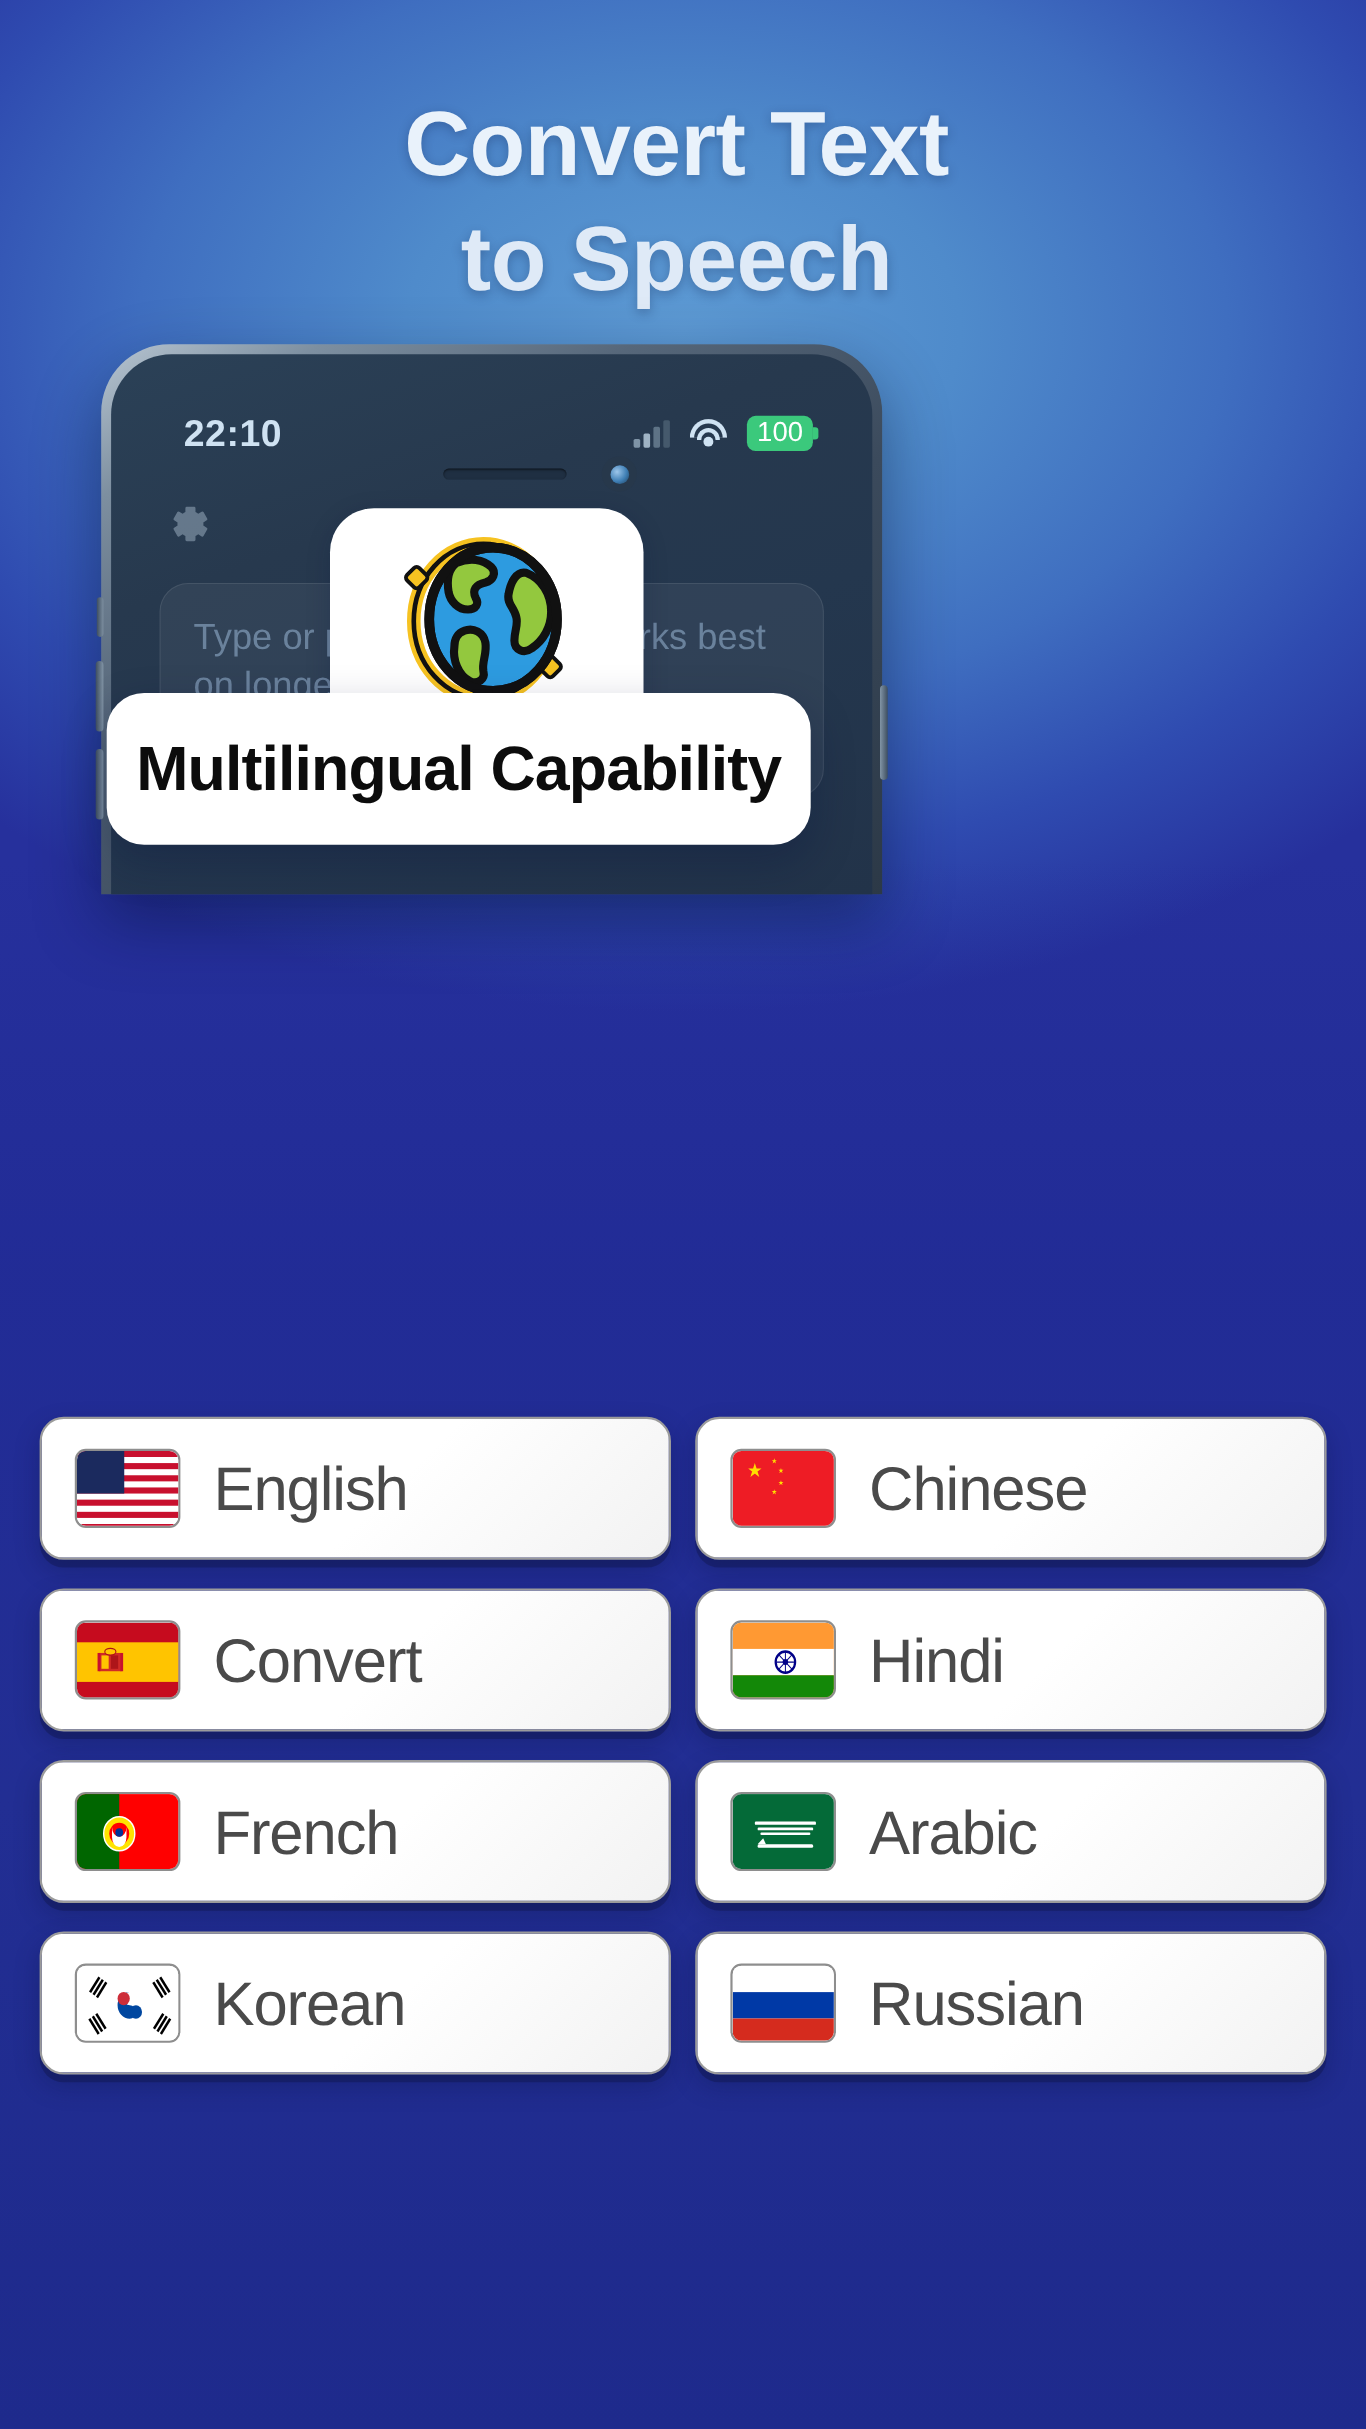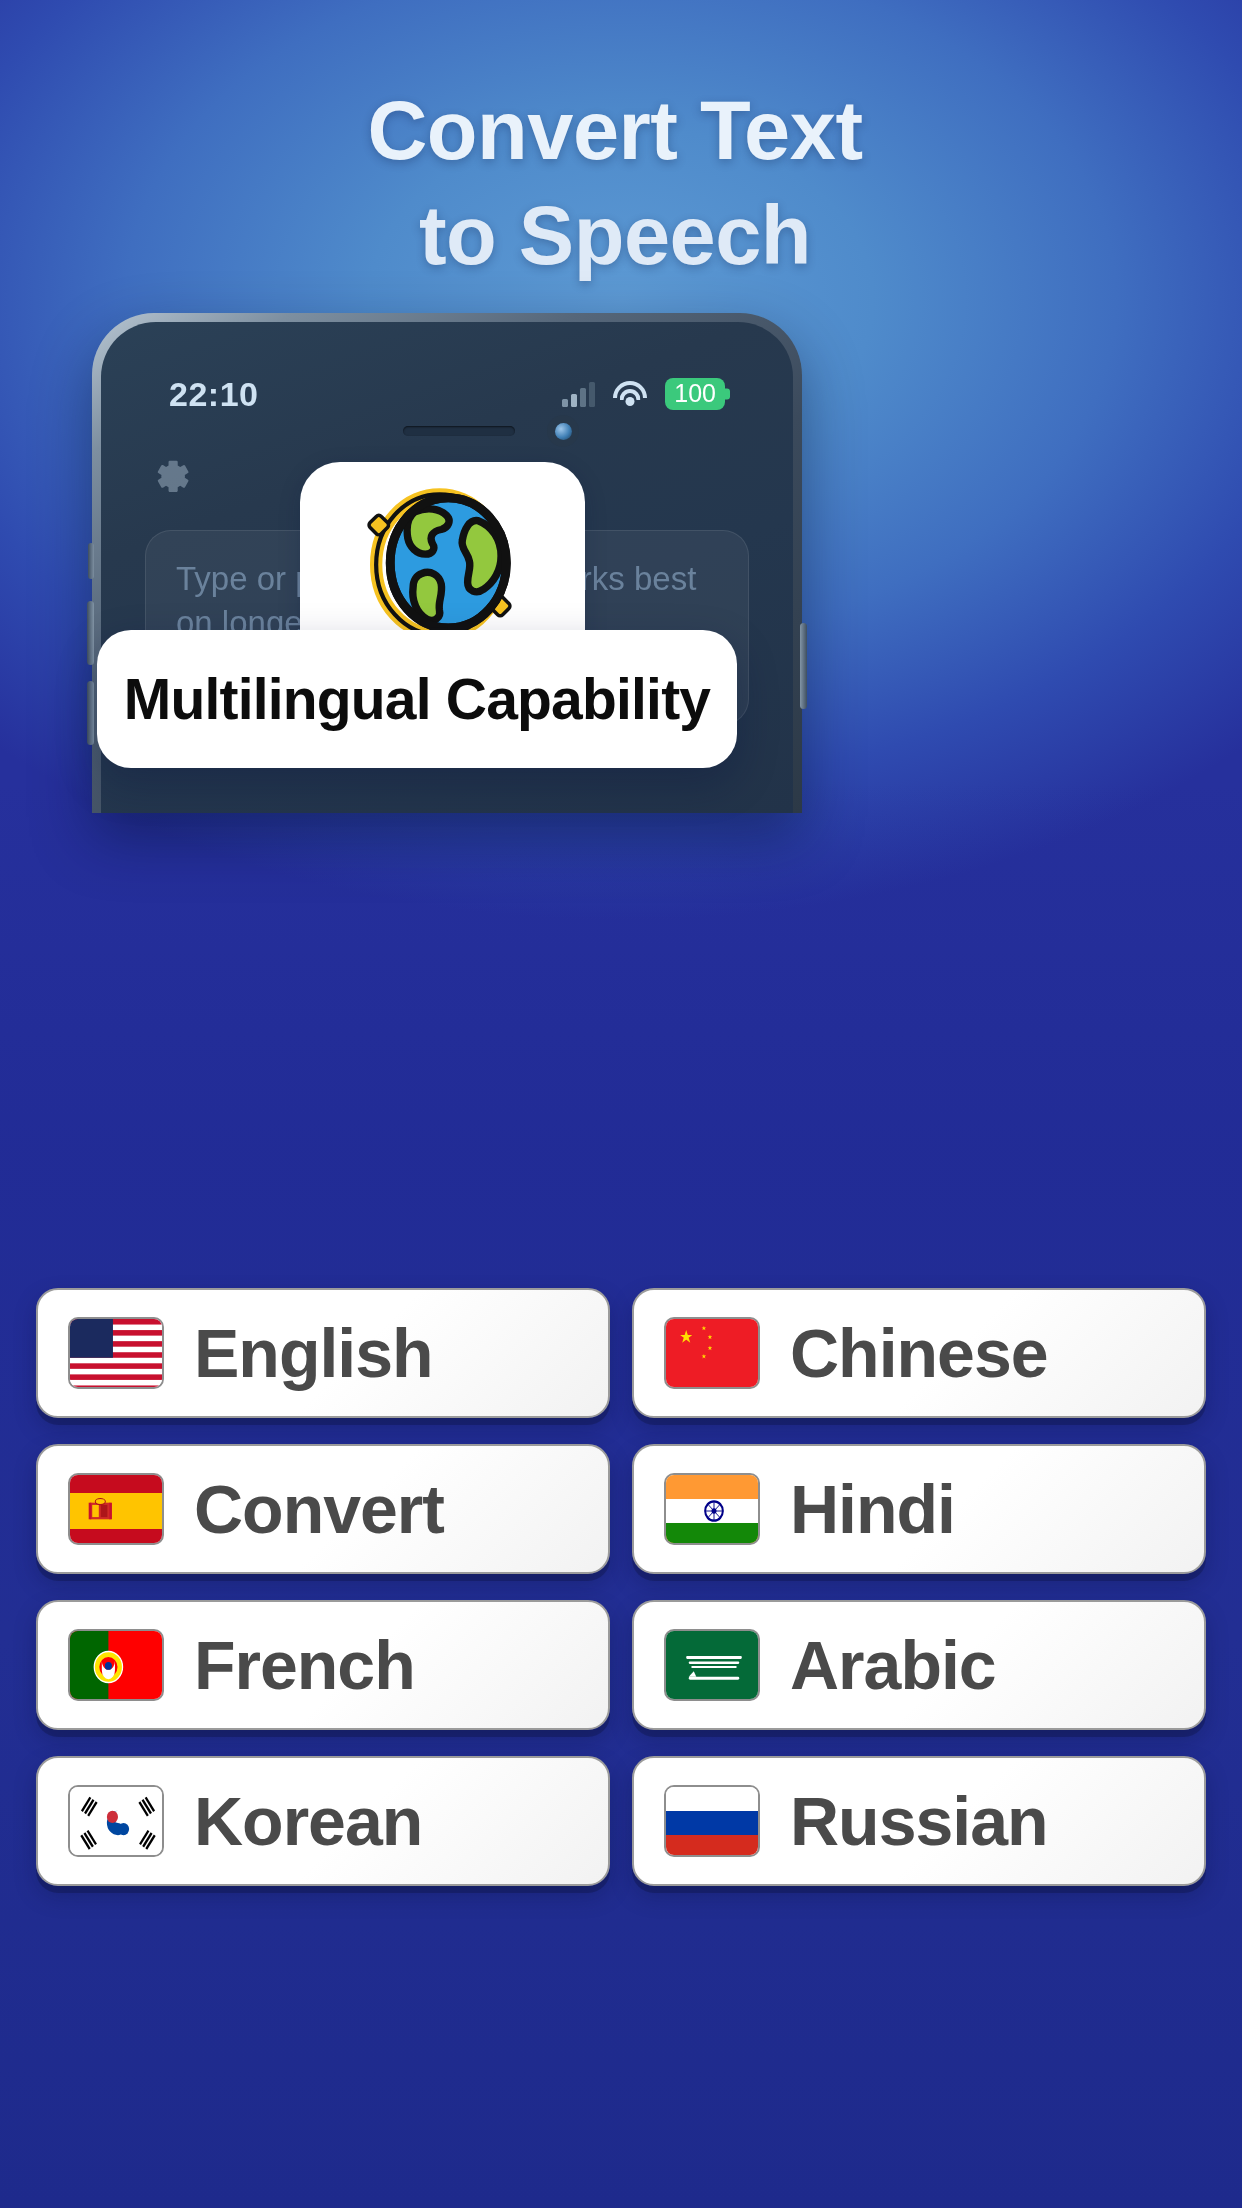--- a/index.html
+++ b/index.html
@@ -53,23 +53,23 @@
     background:linear-gradient(160deg,#2b4157 0%,#27394e 32%,#24374e 60%,#223349 100%);
     overflow:hidden;
   }
   #btn-left-1{position:absolute;left:-4px;top:230px;width:6px;height:36px;border-radius:3px;background:linear-gradient(90deg,#3e4e60,#7d8fa0);}
   #btn-left-2{position:absolute;left:-5px;top:288px;width:7px;height:64px;border-radius:4px;background:linear-gradient(90deg,#3e4e60,#8295a6);}
   #btn-left-3{position:absolute;left:-5px;top:368px;width:7px;height:64px;border-radius:4px;background:linear-gradient(90deg,#3e4e60,#8295a6);}
   #btn-right-1{position:absolute;right:-5px;top:310px;width:7px;height:86px;border-radius:4px;background:linear-gradient(270deg,#3e4e60,#8295a6);}
 
   
   #statusbar{
-    position:absolute; top:48px; left:0; right:0; height:48px;
+    position:absolute; top:48px; left:12px; right:0; height:48px;
     display:flex; align-items:center; justify-content:space-between;
-    padding:0 68px;
+    padding:0 54px;
   }
   #clock{ color:#cfe2f2; font-size:34px; font-weight:bold; letter-spacing:.5px; }
   #status-right{ display:flex; align-items:center; gap:18px; }
   .bars{ display:flex; align-items:flex-end; gap:3px; height:26px; }
   .bars i{ display:block; width:6px; border-radius:1.5px; background:#cfe2f2; }
   .bars i:nth-child(1){height:8px; background:#7e93a6;}
   .bars i:nth-child(2){height:13px; background:#9fb3c4;}
   .bars i:nth-child(3){height:19px; background:#5e7386;}
   .bars i:nth-child(4){height:25px; background:#45596c;}
   .wifi{ width:34px; height:26px; position:relative; }
@@ -144,21 +144,21 @@
   .lang-card{
     height:130px;
     background:linear-gradient(135deg,#ffffff 0%,#ffffff 55%,#f2f2f2 100%);
     border-radius:22px;
     border:2px solid #9b9b9b;
     box-shadow:0 7px 0 rgba(0,0,0,.18), 0 10px 22px rgba(5,10,50,.25);
     display:flex; align-items:center;
     padding-left:30px; gap:30px;
   }
   .lang-name{
-    color:#4a4a4a; font-size:68px; font-weight:bold; letter-spacing:-1px;
+    color:#4a4a4a; font-size:56px; font-weight:normal; letter-spacing:-1px;
     white-space:nowrap;
   }
   .flag{
     width:96px; height:72px; border-radius:10px;
     border:2px solid #8e8e8e;
     overflow:hidden; position:relative; flex:0 0 auto;
     background:#fff;
   }
 </style>
 </head>

